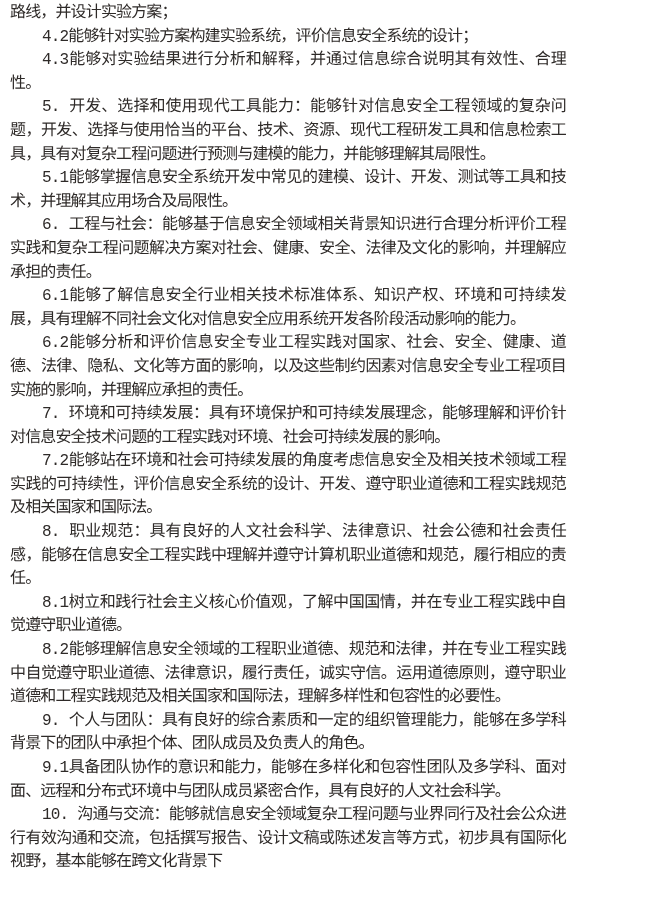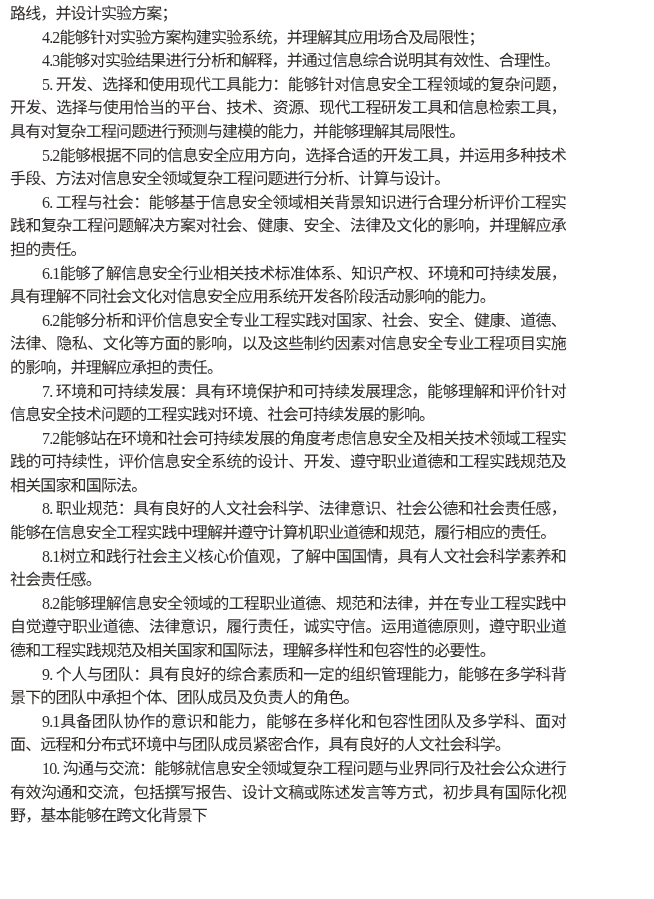--- a/index.html
+++ b/index.html
@@ -8,49 +8,49 @@
     background: #ffffff;
   }
   .page {
     position: relative;
     width: 576px;
     height: 899px;
     box-sizing: border-box;
     padding: 2px 10px 0 10px;
     background: #ffffff;
     color: #2e2a28;
-    font-family: Liberation Serif, serif;
+    font-family: Liberation Mono, monospace;
     font-size: 16px;
     letter-spacing: -0.85px;
     line-height: 23.6px;
     overflow: hidden;
   }
   .para {
     margin: 0;
     padding: 0;
     text-align: justify;
     text-indent: 2em;
   }
   .para.no-indent {
     text-indent: 0;
   }
 </style>
 </head>
 <body>
 
 <div class="page">
   <p class="para no-indent">路线，并设计实验方案；</p>
-  <p class="para">4.2能够针对实验方案构建实验系统，并理解其应用场合及局限性；</p>
+  <p class="para">4.2能够针对实验方案构建实验系统，评价信息安全系统的设计；</p>
   <p class="para">4.3能够对实验结果进行分析和解释，并通过信息综合说明其有效性、合理性。</p>
   <p class="para">5. 开发、选择和使用现代工具能力：能够针对信息安全工程领域的复杂问题，开发、选择与使用恰当的平台、技术、资源、现代工程研发工具和信息检索工具，具有对复杂工程问题进行预测与建模的能力，并能够理解其局限性。</p>
-  <p class="para">5.2能够根据不同的信息安全应用方向，选择合适的开发工具，并运用多种技术手段、方法对信息安全领域复杂工程问题进行分析、计算与设计。</p>
+  <p class="para">5.1能够掌握信息安全系统开发中常见的建模、设计、开发、测试等工具和技术，并理解其应用场合及局限性。</p>
   <p class="para">6. 工程与社会：能够基于信息安全领域相关背景知识进行合理分析评价工程实践和复杂工程问题解决方案对社会、健康、安全、法律及文化的影响，并理解应承担的责任。</p>
   <p class="para">6.1能够了解信息安全行业相关技术标准体系、知识产权、环境和可持续发展，具有理解不同社会文化对信息安全应用系统开发各阶段活动影响的能力。</p>
   <p class="para">6.2能够分析和评价信息安全专业工程实践对国家、社会、安全、健康、道德、法律、隐私、文化等方面的影响，以及这些制约因素对信息安全专业工程项目实施的影响，并理解应承担的责任。</p>
   <p class="para">7. 环境和可持续发展：具有环境保护和可持续发展理念，能够理解和评价针对信息安全技术问题的工程实践对环境、社会可持续发展的影响。</p>
   <p class="para">7.2能够站在环境和社会可持续发展的角度考虑信息安全及相关技术领域工程实践的可持续性，评价信息安全系统的设计、开发、遵守职业道德和工程实践规范及相关国家和国际法。</p>
   <p class="para">8. 职业规范：具有良好的人文社会科学、法律意识、社会公德和社会责任感，能够在信息安全工程实践中理解并遵守计算机职业道德和规范，履行相应的责任。</p>
-  <p class="para">8.1树立和践行社会主义核心价值观，了解中国国情，具有人文社会科学素养和社会责任感。</p>
+  <p class="para">8.1树立和践行社会主义核心价值观，了解中国国情，并在专业工程实践中自觉遵守职业道德。</p>
   <p class="para">8.2能够理解信息安全领域的工程职业道德、规范和法律，并在专业工程实践中自觉遵守职业道德、法律意识，履行责任，诚实守信。运用道德原则，遵守职业道德和工程实践规范及相关国家和国际法，理解多样性和包容性的必要性。</p>
   <p class="para">9. 个人与团队：具有良好的综合素质和一定的组织管理能力，能够在多学科背景下的团队中承担个体、团队成员及负责人的角色。</p>
   <p class="para">9.1具备团队协作的意识和能力，能够在多样化和包容性团队及多学科、面对面、远程和分布式环境中与团队成员紧密合作，具有良好的人文社会科学。</p>
   <p class="para">10. 沟通与交流：能够就信息安全领域复杂工程问题与业界同行及社会公众进行有效沟通和交流，包括撰写报告、设计文稿或陈述发言等方式，初步具有国际化视野，基本能够在跨文化背景下</p>
 </div>
 
 </body></html>

